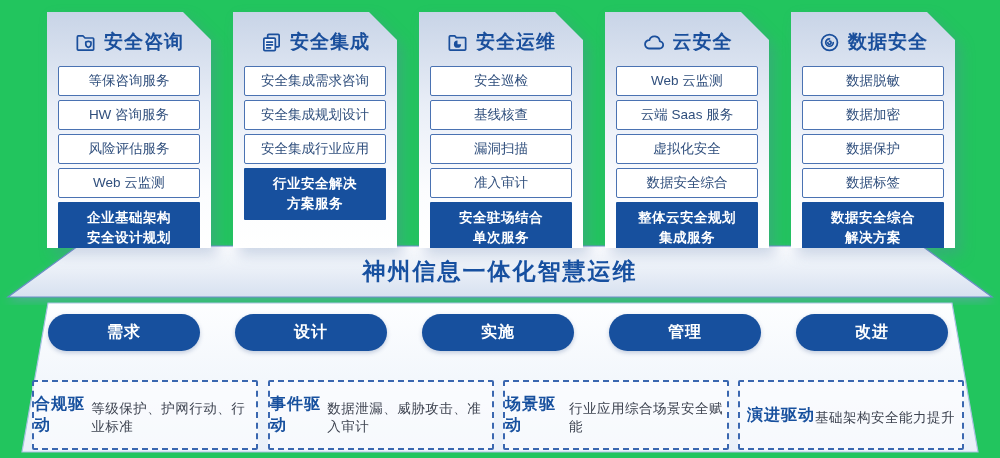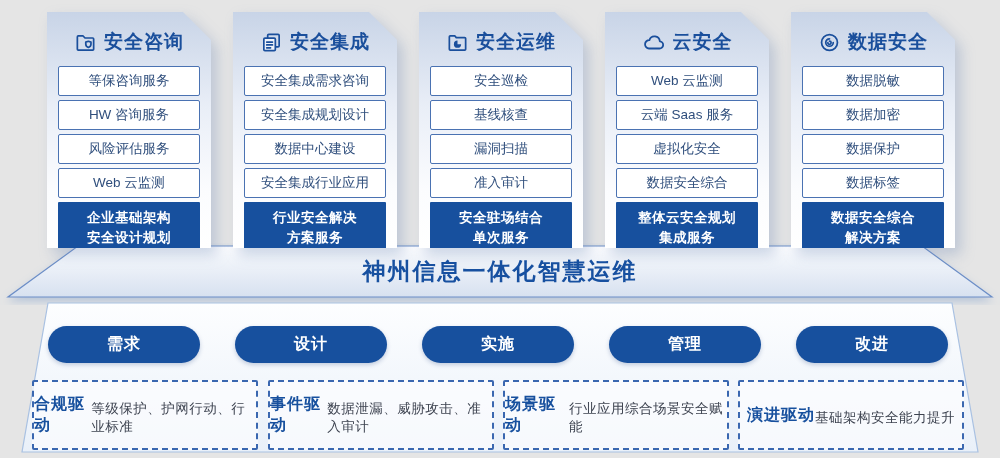--- a/index.html
+++ b/index.html
@@ -1,17 +1,17 @@
 <!DOCTYPE html>
 <html><head>
 <meta charset="utf-8">
 <style>
   html,body{margin:0;padding:0;background:#fff;}
   #stage{
-    position:relative;width:1000px;height:458px;overflow:hidden;background:#e5e5e5;
+    position:relative;width:1000px;height:458px;overflow:hidden;background:#22c55e;
     font-family:"Liberation Sans","DejaVu Sans",sans-serif;
   }
   
   #bg{position:absolute;left:0;top:0;z-index:1;}
 
   
   .card-wrap{position:absolute;top:12px;width:164px;height:236px;z-index:2;
     filter:drop-shadow(6px 7px 7px rgba(96,126,175,.30));}
   .card{
     width:100%;height:100%;
@@ -32,21 +32,21 @@
     color:#fff;font-size:13.5px;font-weight:bold;line-height:1.5;letter-spacing:.5px;}
 
   
   .banner-title{position:absolute;left:0;top:256px;width:1000px;text-align:center;
     z-index:3;font-size:23px;font-weight:bold;color:#1750a0;letter-spacing:2px;}
 
   
   .pill{position:absolute;top:314px;width:152px;height:37px;border-radius:19px;
     background:#17509E;color:#fff;font-size:16px;font-weight:bold;letter-spacing:1px;
     display:flex;align-items:center;justify-content:center;z-index:3;
-    box-shadow:0 2px 4px rgba(40,70,130,.25);margin-top:12px;}
+    box-shadow:0 2px 4px rgba(40,70,130,.25);}
 
   
   .driver{position:absolute;top:380px;width:226px;height:70px;box-sizing:border-box;
     border:2px dashed #3a67b0;border-radius:2px;background:rgba(253,254,255,.65);
     display:flex;align-items:center;justify-content:center;
     z-index:3;}
   .driver .dttl{font-size:16px;font-weight:bold;color:#17509E;letter-spacing:1px;}
   .driver .ddesc{font-size:13.5px;color:#3d4350;margin-top:6px;letter-spacing:.5px;}
 </style>
 </head>
@@ -104,21 +104,20 @@
             <rect x="8" y="3.5" width="12" height="13" rx="1.2"></rect>
             <rect x="4" y="7.5" width="12" height="13" rx="1.2" fill="#eef3fa"></rect>
             <path d="M7 11.5h6M7 14.5h6M7 17.5h4"></path>
           </svg>
         </span>
         <span class="ttl">安全集成</span>
       </div>
       <div class="items">
         <div class="item">安全集成需求咨询</div>
         <div class="item">安全集成规划设计</div>
-        <div class="item">数据中心建设</div>
         <div class="item">安全集成行业应用</div>
       </div>
       <div class="hlbox">
         <span>行业安全解决</span>
         <span>方案服务</span>
       </div>
     </div>
   </div>
 
   <div class="card-wrap" style="left:419px">

